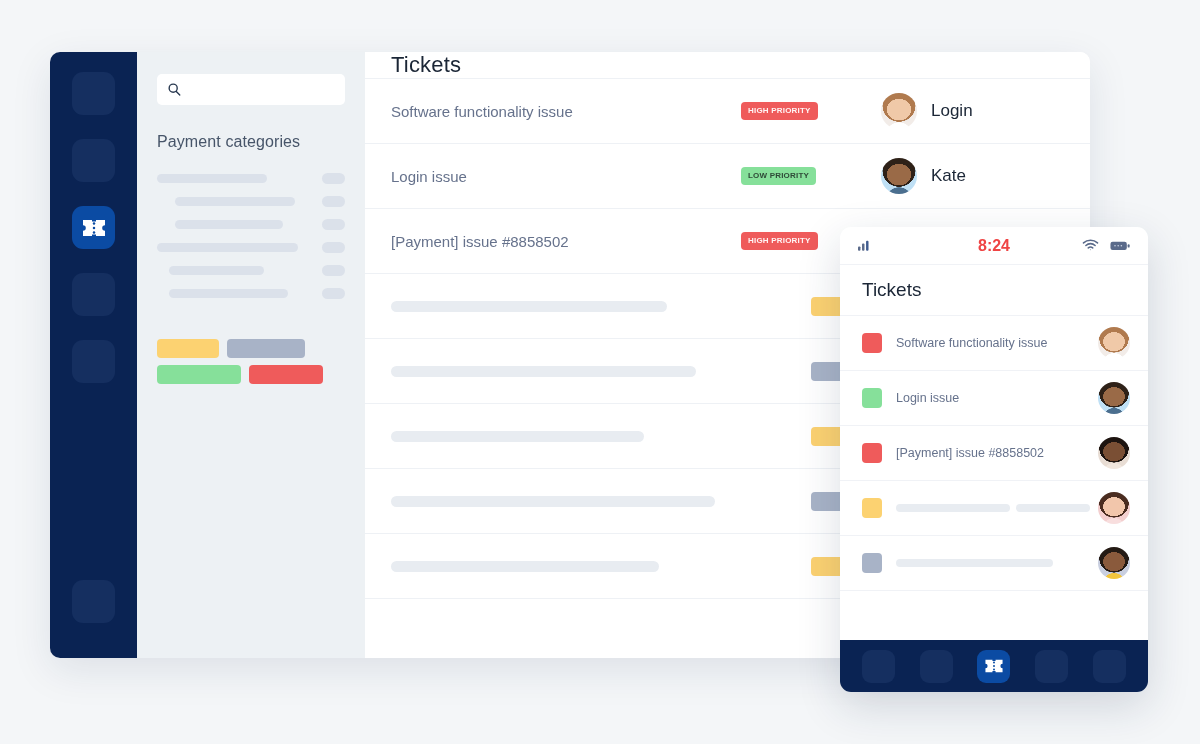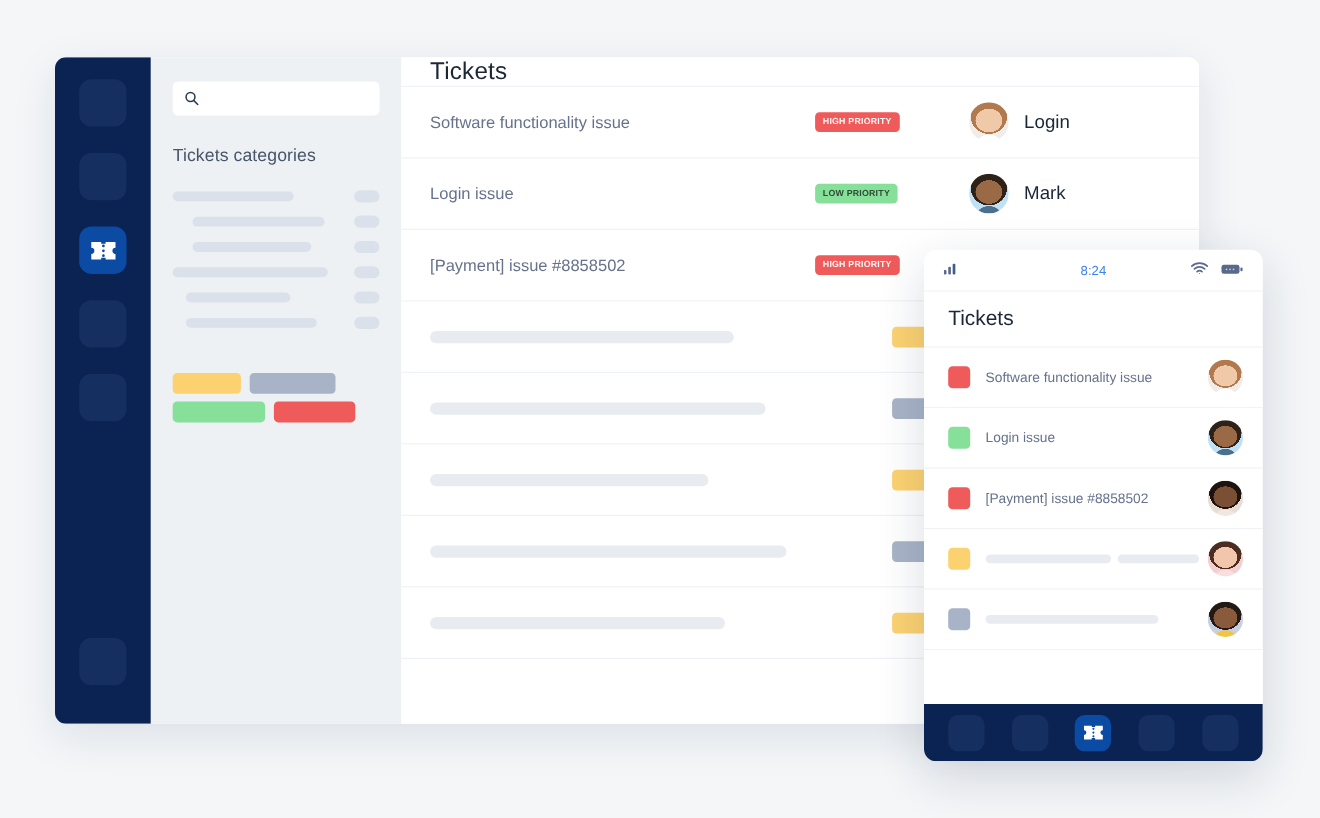--- a/index.html
+++ b/index.html
@@ -151,21 +151,21 @@
     overflow: hidden;
     display: flex; flex-direction: column;
   }
   .m-status {
     height: 38px; flex: 0 0 38px;
     display: flex; align-items: center;
     padding: 0 18px;
     border-bottom: 1px solid #f0f2f6;
   }
   .m-status-left { flex: 1; display: flex; align-items: center; }
-  .m-time { font-size: 12px; color: #3b82f6; font-weight: normal; }
+  .m-time { font-size: 16px; color: #ef4444; font-weight: bold; }
   .m-status-right { flex: 1; display: flex; align-items: center; justify-content: flex-end; gap: 11px; }
   .m-header {
     height: 51px; flex: 0 0 51px;
     display: flex; align-items: center;
     padding-left: 22px;
     border-bottom: 1px solid #f0f2f6;
   }
   .m-title { font-size: 19px; color: #1b2636; }
   .m-row {
     height: 55px; flex: 0 0 55px;
@@ -229,21 +229,21 @@
       <div class="searchbar">
         <span class="search-icon">
           <svg viewBox="0 0 16 16" width="15" height="15" fill="none" stroke="#2b3b52" stroke-width="1.5" stroke-linecap="round">
             <circle cx="6.6" cy="6.6" r="4.3"></circle>
             <line x1="9.9" y1="10.1" x2="13.6" y2="13.8"></line>
           </svg>
         </span>
         <input class="search-input" type="text" placeholder="" style="">
       </div>
 
-      <div class="cats-title">Tickets categories</div>
+      <div class="cats-title">Payment categories</div>
 
       <div class="cat-list" id="cat-list">
           <div class="cat-row">
             <div style="flex: 1 1 0%;">
               <div class="cat-bar" style="width: 110px; margin-left: 0px;"></div>
             </div>
             <div class="cat-dot"></div>
           </div>
           <div class="cat-row">
             <div style="flex: 1 1 0%;">
@@ -304,21 +304,21 @@
               <span class="assignee-name">Login</span>
             </div>
           </div>
           <div class="trow">
             <div class="trow-label">Login issue</div>
             <div class="badge-col">
               <span class="badge low">LOW PRIORITY</span>
             </div>
             <div class="assignee">
               <div class="avatar" style="width: 36px; height: 36px; border-radius: 50%; background: radial-gradient(circle at 50% 118%, rgb(75, 111, 143) 0px, rgb(75, 111, 143) 28%, transparent 29%), radial-gradient(34% 30% at 50% 46%, rgb(154, 106, 71) 0px, rgb(154, 106, 71) 99%, transparent 100%), radial-gradient(46% 44% at 50% 36%, rgb(46, 33, 24) 0px, rgb(46, 33, 24) 99%, transparent 100%), rgb(191, 224, 245);"></div>
-              <span class="assignee-name">Mark</span>
+              <span class="assignee-name">Kate</span>
             </div>
           </div>
           <div class="trow">
             <div class="trow-label">[Payment] issue #8858502</div>
             <div class="badge-col">
               <span class="badge high">HIGH PRIORITY</span>
             </div>
           </div>
           <div class="trow">
             <div class="trow-label" style="flex: 0 0 420px; width: 420px;">

